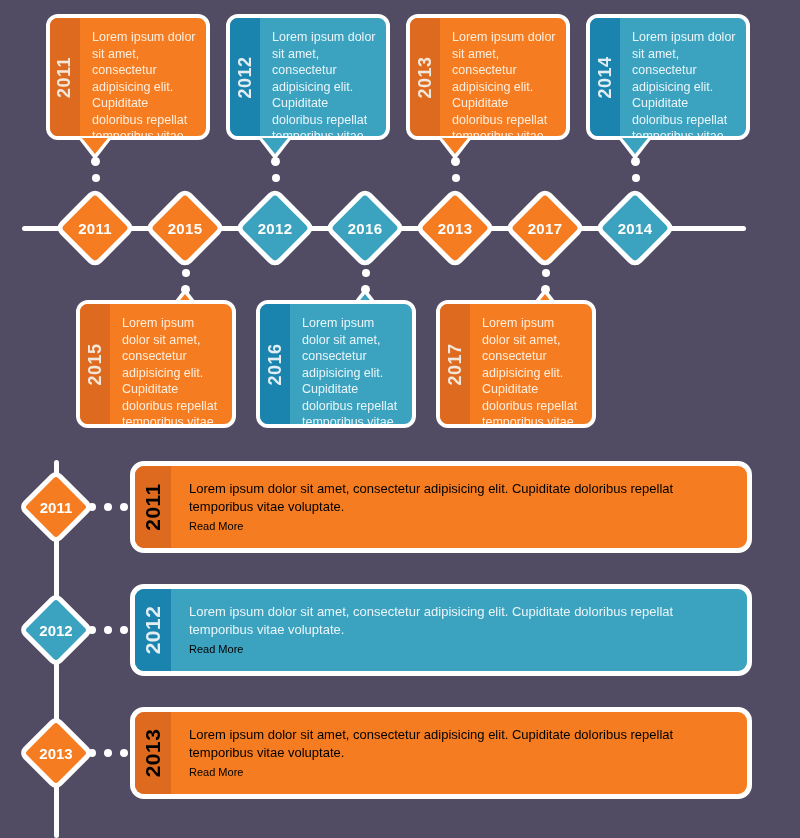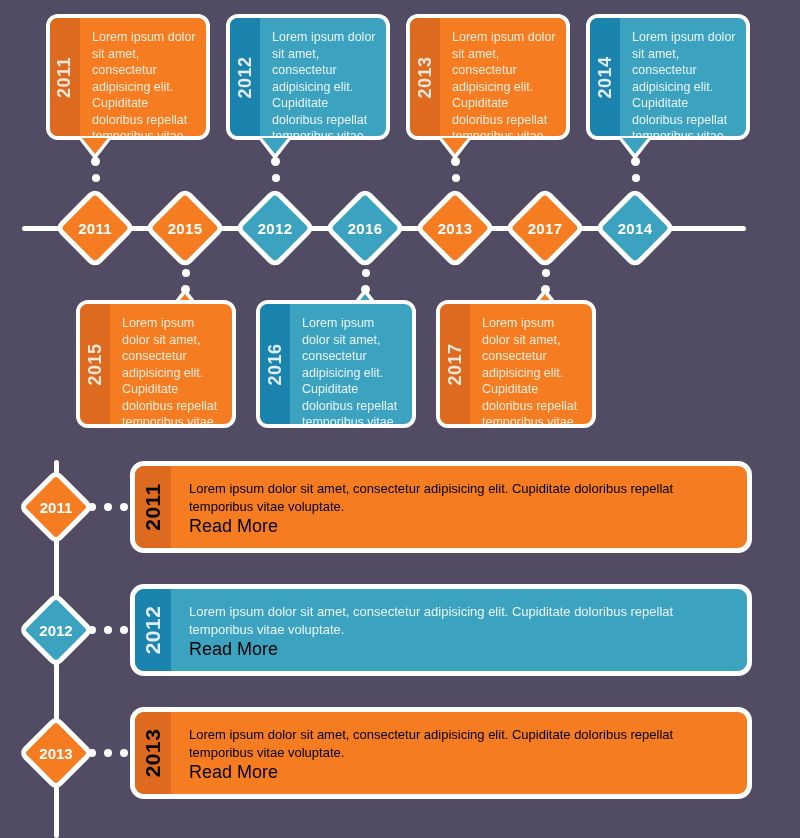--- a/index.html
+++ b/index.html
@@ -219,21 +219,21 @@
     white-space: nowrap;
     font-size: 21px; font-weight: bold;
     letter-spacing: .5px;
   }
   .wcard .card-body {
     flex: 1 1 auto;
     padding: 14px 16px 10px 18px;
     box-sizing: border-box;
   }
   .wcard .card-text { font-size: 13px; line-height: 18px; margin: 0; }
-  .wcard .read-more { margin-top: 10px; font-size: 18px; }
+  .wcard .read-more { margin-top: 10px; font-size: 11px; }
 </style>
 </head>
 <body>
 
 <div id="horizontal-timeline">
 
   <div class="card c-orange" style="left:46px;  top:14px; width:164px; height:126px;">
     <div class="year-strip">
       <span>2011</span>
     </div>

